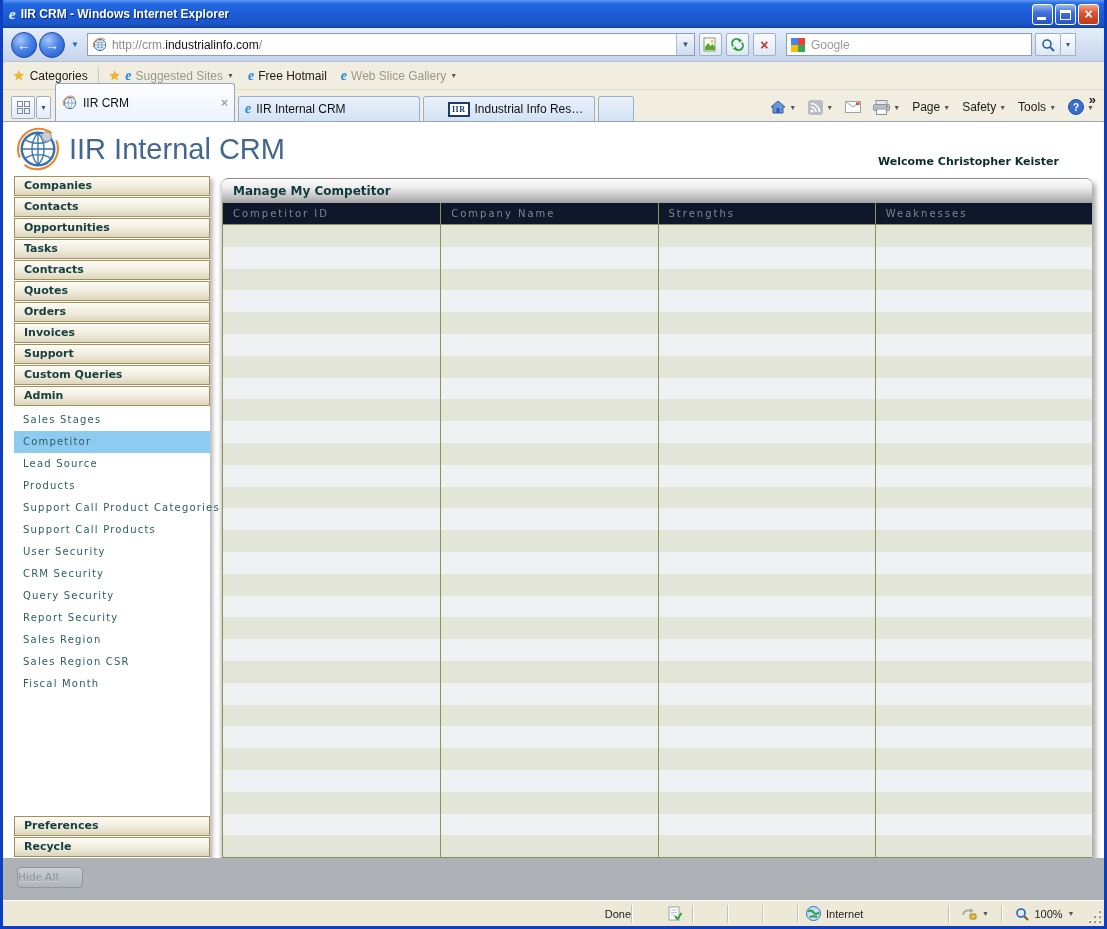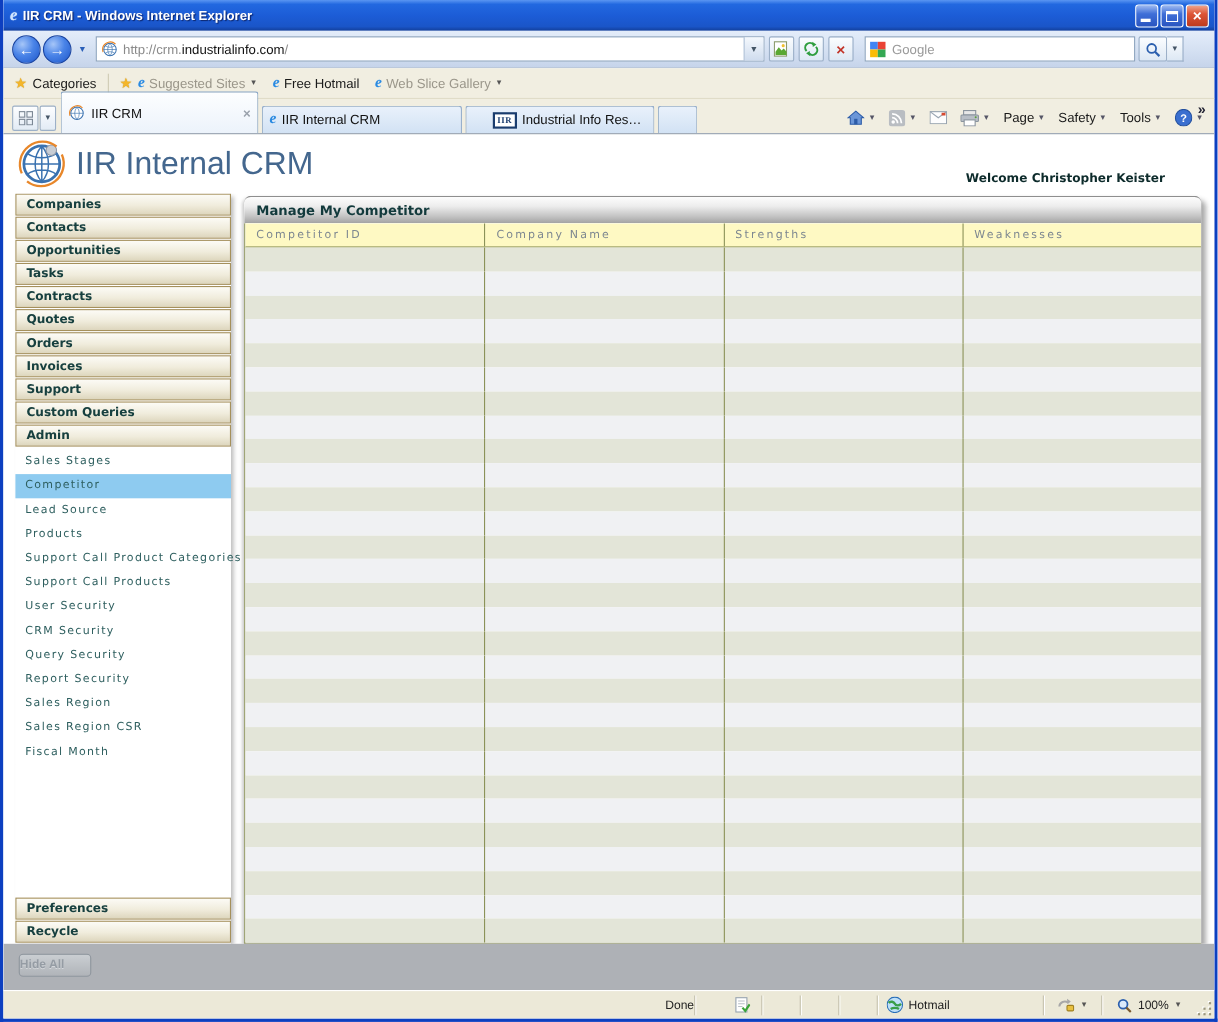--- a/index.html
+++ b/index.html
@@ -75,21 +75,21 @@
   .sb-sub { flex:0 0 auto; background:#fff; padding-top:2px; }
   .sb-item { height:22px; line-height:22px; padding-left:9px; font-family:"DejaVu Sans", sans-serif; font-size:10px; letter-spacing:1.2px; color:#2e5f5f; white-space:nowrap; }
   .sb-item.selected { background:#8ecbf0; }
   .sb-spacer { flex:1; background:#fff; }
   .sb-footer .sb-section { margin-bottom:1px; }
 
   .main-panel { flex:1; margin:2px 12px 0 12px; display:flex; flex-direction:column; box-shadow:4px 4px 5px rgba(70,70,70,.45), -2px 2px 3px rgba(120,120,120,.35); border-radius:6px 6px 0 0; }
   .panel-title { height:25px; flex:0 0 25px; border-radius:6px 6px 0 0; border-top:1px solid #8e8e8e; background:linear-gradient(180deg,#fdfdfd 0%,#ededed 35%,#c2c2c2 75%,#a2a2a2 100%);
     font-family:"DejaVu Sans", sans-serif; font-size:12px; font-weight:bold; color:#123a3c; line-height:24px; padding-left:11px; }
   .tbl { flex:1; display:flex; flex-direction:column; border-left:1px solid #8b9258; border-bottom:1px solid #8b9258; overflow:hidden; }
-  .tbl-head { height:22px; flex:0 0 22px; background:#fef9c3; border-bottom:1px solid #8b9258; display:flex; }
+  .tbl-head { height:22px; flex:0 0 22px; background:#0f172a; border-bottom:1px solid #8b9258; display:flex; }
   .th { flex:1 1 25%; font-family:"DejaVu Sans", sans-serif; font-size:10px; letter-spacing:2px; color:#7d8790; line-height:21px; padding-left:10px; white-space:nowrap; overflow:hidden; }
   .th + .th { border-left:1px solid #8b9258; }
   .tbl-body { flex:1; display:flex; flex-direction:column; }
   .trow { flex:1; display:flex; }
   .trow:nth-child(odd) { background:#e3e5d8; }
   .trow:nth-child(even) { background:#f0f1f3; }
   .tcell { flex:1 1 25%; }
   .tcell + .tcell { border-left:1px solid #8b9258; }
 
   .page-footer { height:42px; flex:0 0 42px; background:#aeb1b6; padding:9px 0 0 14px; }
@@ -550,21 +550,21 @@
     <span class="st-pane w-md"></span>
     <span class="st-sep"></span>
     <span class="st-pane w-md"></span>
     <span class="st-sep"></span>
     <span class="st-pane st-internet">
       <svg width="15" height="15" viewBox="0 0 16 16">
           <circle cx="8" cy="8" r="7.5" fill="#bfe0f8" stroke="#2a6fb8"></circle>
           <path d="M2 6c2-2 5-1 6 1s4 2 6 0" fill="none" stroke="#3a9e4a" stroke-width="2.4"></path>
           <path d="M4 12c2-1.5 6-1.5 8 0" fill="none" stroke="#3a9e4a" stroke-width="2.2"></path>
         </svg>
-      <span>Hotmail</span>
+      <span>Internet</span>
     </span>
     <span class="st-sep"></span>
     <span class="st-pane" style="width:52px;">
       <svg width="16" height="13" viewBox="0 0 16 13">
           <path d="M2 8a5 5 0 018-3.5" stroke="#a8a8a8" stroke-width="1.8" fill="none"></path>
           <path d="M9 1l3.5 2.5L9.5 6z" fill="#a8a8a8"></path>
           <rect x="9" y="7" width="6" height="5" rx="1" fill="#e8c040" stroke="#a08020"></rect>
         </svg>
       <span class="st-caret">▼</span>
     </span>

